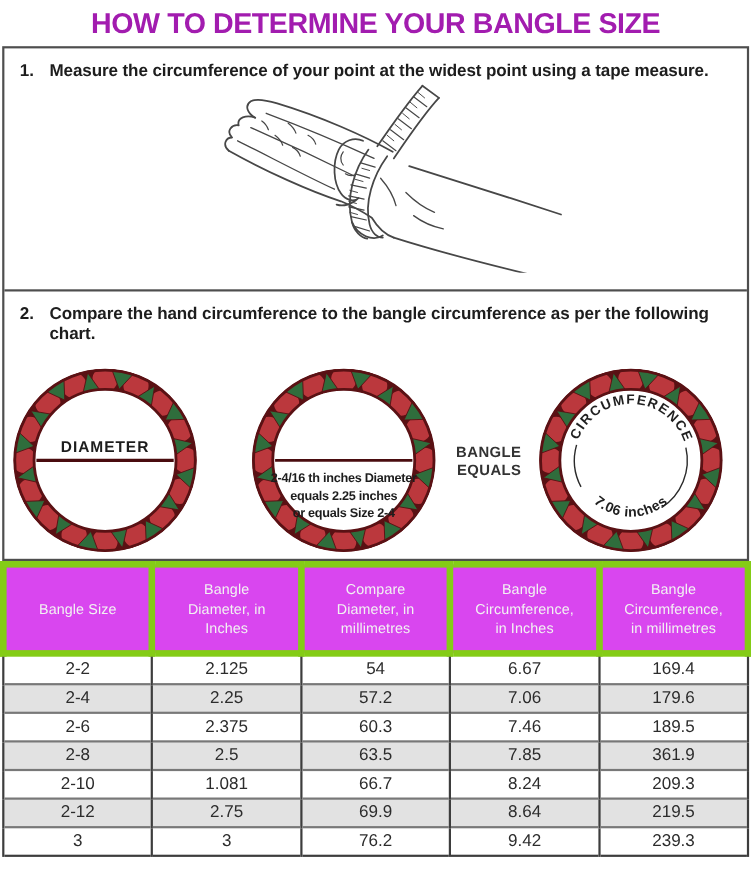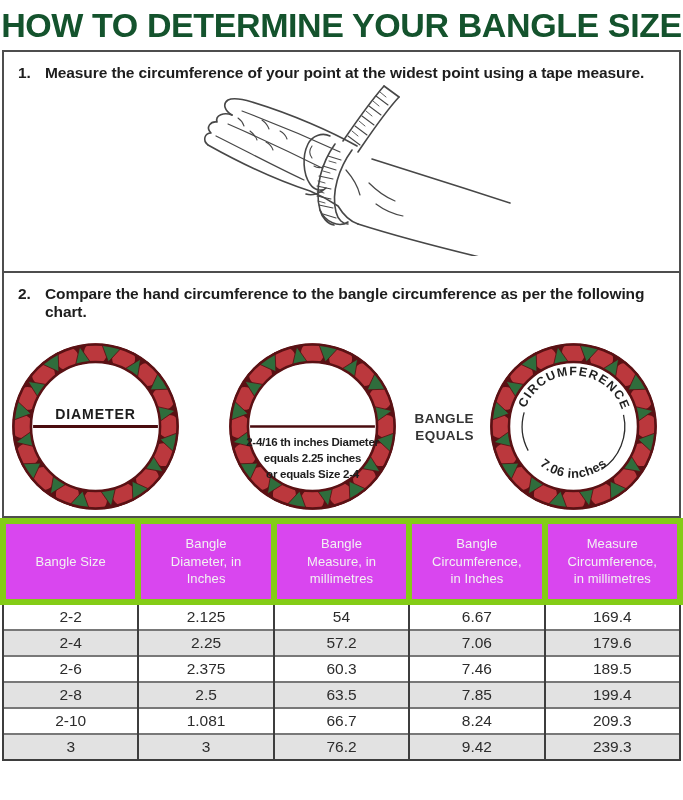--- a/index.html
+++ b/index.html
@@ -1,18 +1,18 @@
 <!DOCTYPE html>
 <html><head>
 <meta charset="utf-8">
 <style>
   html,body{margin:0;padding:0;background:#fff;}
   body{width:683px;font-family:"Liberation Sans",sans-serif;-webkit-font-smoothing:antialiased;}
   .page{width:683px;}
-  .title{margin:6px 0 5px;text-align:center;font-size:34px;font-weight:700;color:#14532d;letter-spacing:-0.4px;}
+  .title{margin:6px 0 5px;text-align:center;font-size:26px;font-weight:700;color:#a21caf;letter-spacing:-0.4px;}
   .frame{margin:0 2px;border:2px solid #4e4e4e;background:#fff;}
   .section2{border-top:2px solid #4e4e4e;}
   .section1{height:219px;overflow:hidden;}
   .section2{height:243px;overflow:hidden;}
   .step-line{display:flex;padding:12px 14px 0 14px;font-size:15.5px;font-weight:600;color:#1d1d1d;letter-spacing:-0.1px;}
   .step-num{width:27px;flex:none;}
   .hand-wrap{text-align:center;margin-top:2px;}
   .bangle-row{display:flex;align-items:center;margin:20px 10px 0 6px;text-align:right;}
   .bangle{width:171px;height:171px;flex:none;}
   .bangle svg{display:block;width:171px;height:171px;}
@@ -241,23 +241,23 @@
       </div>
     </div>
 
   </div>
 
   <table>
     <thead>
       <tr id="header-row">
           <th>Bangle Size</th>
           <th>Bangle Diameter, in Inches</th>
-          <th>Bangle Measure, in millimetres</th>
+          <th>Compare Diameter, in millimetres</th>
           <th>Bangle Circumference, in Inches</th>
-          <th>Measure Circumference, in millimetres</th>
+          <th>Bangle Circumference, in millimetres</th>
         </tr>
     </thead>
     <tbody id="table-body">
         <tr>
           <td>2-2</td>
           <td>2.125</td>
           <td>54</td>
           <td>6.67</td>
           <td>169.4</td>
         </tr>
@@ -273,30 +273,37 @@
           <td>2.375</td>
           <td>60.3</td>
           <td>7.46</td>
           <td>189.5</td>
         </tr>
         <tr>
           <td>2-8</td>
           <td>2.5</td>
           <td>63.5</td>
           <td>7.85</td>
-          <td>199.4</td>
+          <td>361.9</td>
         </tr>
         <tr>
           <td>2-10</td>
           <td>1.081</td>
           <td>66.7</td>
           <td>8.24</td>
           <td>209.3</td>
         </tr>
         <tr>
+          <td>2-12</td>
+          <td>2.75</td>
+          <td>69.9</td>
+          <td>8.64</td>
+          <td>219.5</td>
+        </tr>
+        <tr>
           <td>3</td>
           <td>3</td>
           <td>76.2</td>
           <td>9.42</td>
           <td>239.3</td>
         </tr>
       </tbody>
   </table>
 
 </div>

